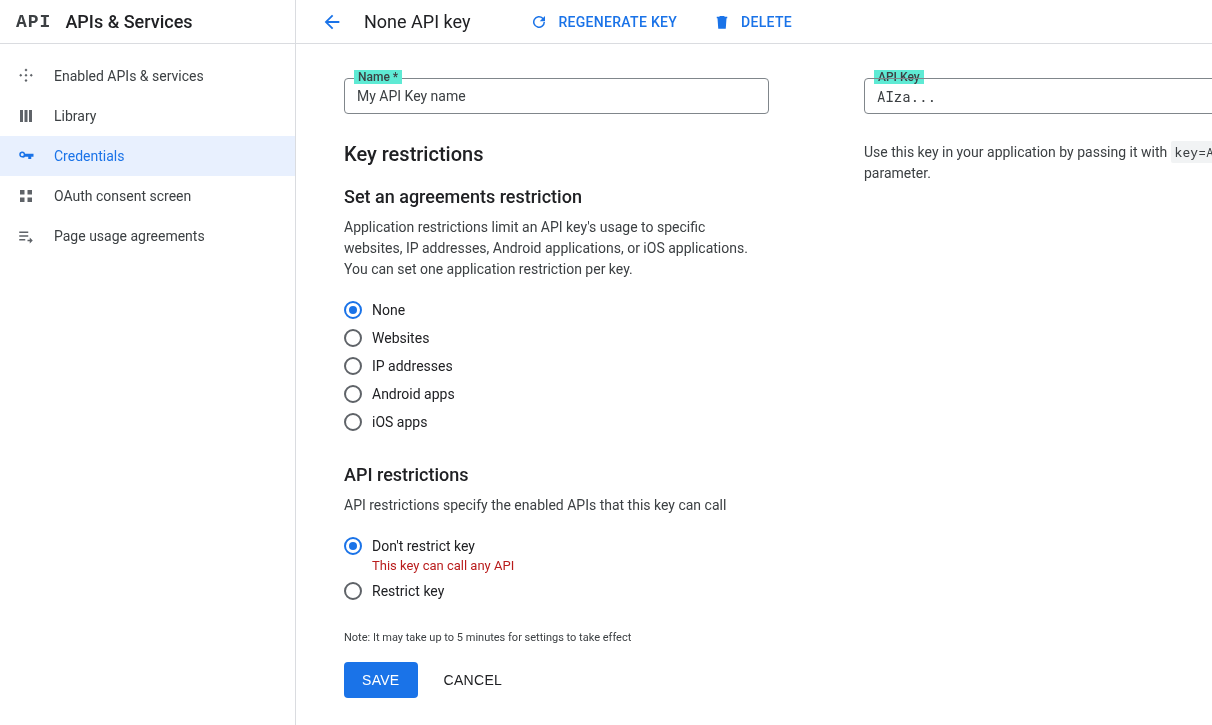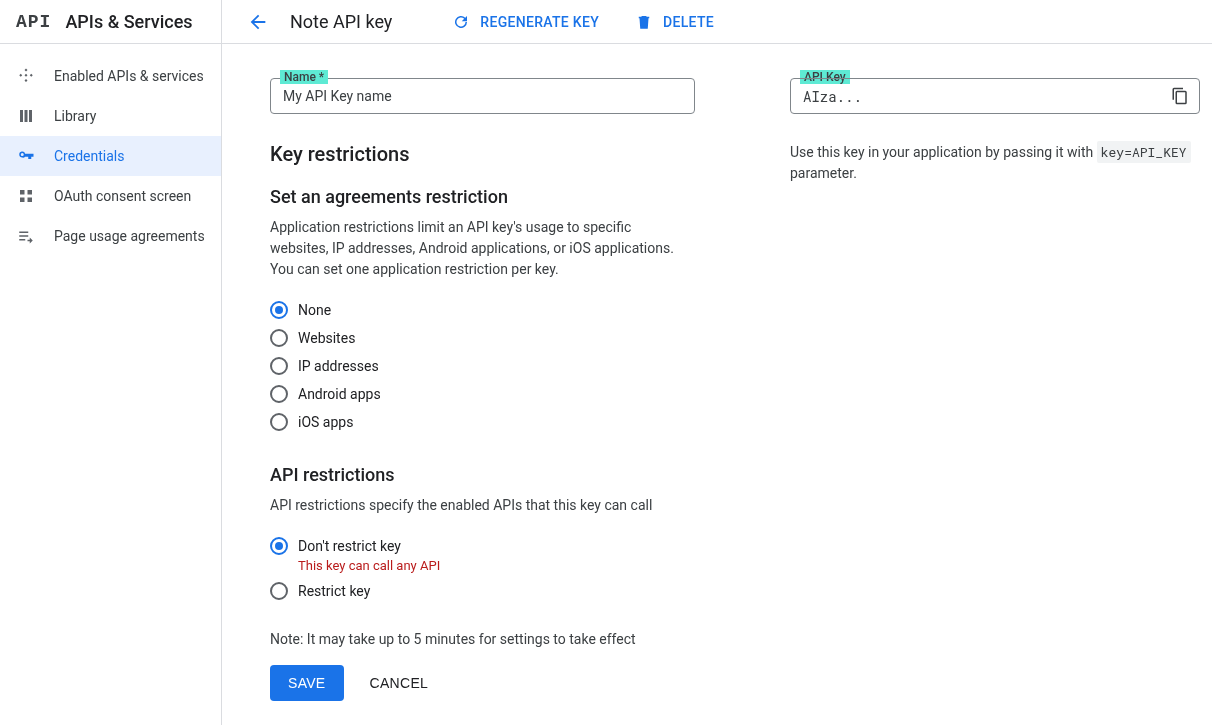--- a/index.html
+++ b/index.html
@@ -8,21 +8,21 @@
     font-family: Roboto, "Helvetica Neue", Arial, sans-serif;
     font-size: 14px;
     color: #202124;
     background: #fff;
     width: 1212px; height: 725px;
     overflow: hidden;
   }
   .page { display: flex; height: 100%; }
   
   .sidebar {
-    width: 222px;
+    width: 296px;
     border-right: 1px solid #dadce0;
     display: flex; flex-direction: column;
     flex-shrink: 0;
   }
   .sidebar-header {
     display: flex; align-items: center;
     height: 44px;
     padding: 0 16px;
     border-bottom: 1px solid #dadce0;
   }
@@ -207,21 +207,21 @@
     font-size: 14px;
     color: #202124;
     line-height: 20px;
   }
   .radio-sub {
     font-size: 13px;
     color: #b91c1c;
     margin-top: 2px;
   }
   .note {
-    font-size: 14px;
+    font-size: 11px;
     color: #3c4043;
     margin: 26px 0 18px 0;
   }
   .btn-row { display: flex; gap: 22px; align-items: center; }
   .btn-primary {
     background: #1a73e8;
     color: #fff;
     border: none;
     border-radius: 4px;
     height: 36px;
@@ -297,21 +297,21 @@
     </nav>
   </aside>
 
   <main class="main">
     <div class="topbar">
       <div class="back-btn">
         <svg viewBox="0 0 24 24" width="22" height="22">
             <path d="M20 11H7.83l5.59-5.59L12 4l-8 8 8 8 1.41-1.41L7.83 13H20z"></path>
           </svg>
       </div>
-      <div class="topbar-title">Note API key</div>
+      <div class="topbar-title">None API key</div>
       <div class="topbar-action">
         <span class="act-icon">
           <svg viewBox="0 0 24 24" width="18" height="18">
               <path d="M17.65 6.35A8 8 0 1 0 20 12h-2a6 6 0 1 1-1.76-4.24L13 11h7V4l-2.35 2.35z"></path>
             </svg>
         </span>
         <span>REGENERATE KEY</span>
       </div>
       <div class="topbar-action">
         <span class="act-icon">

